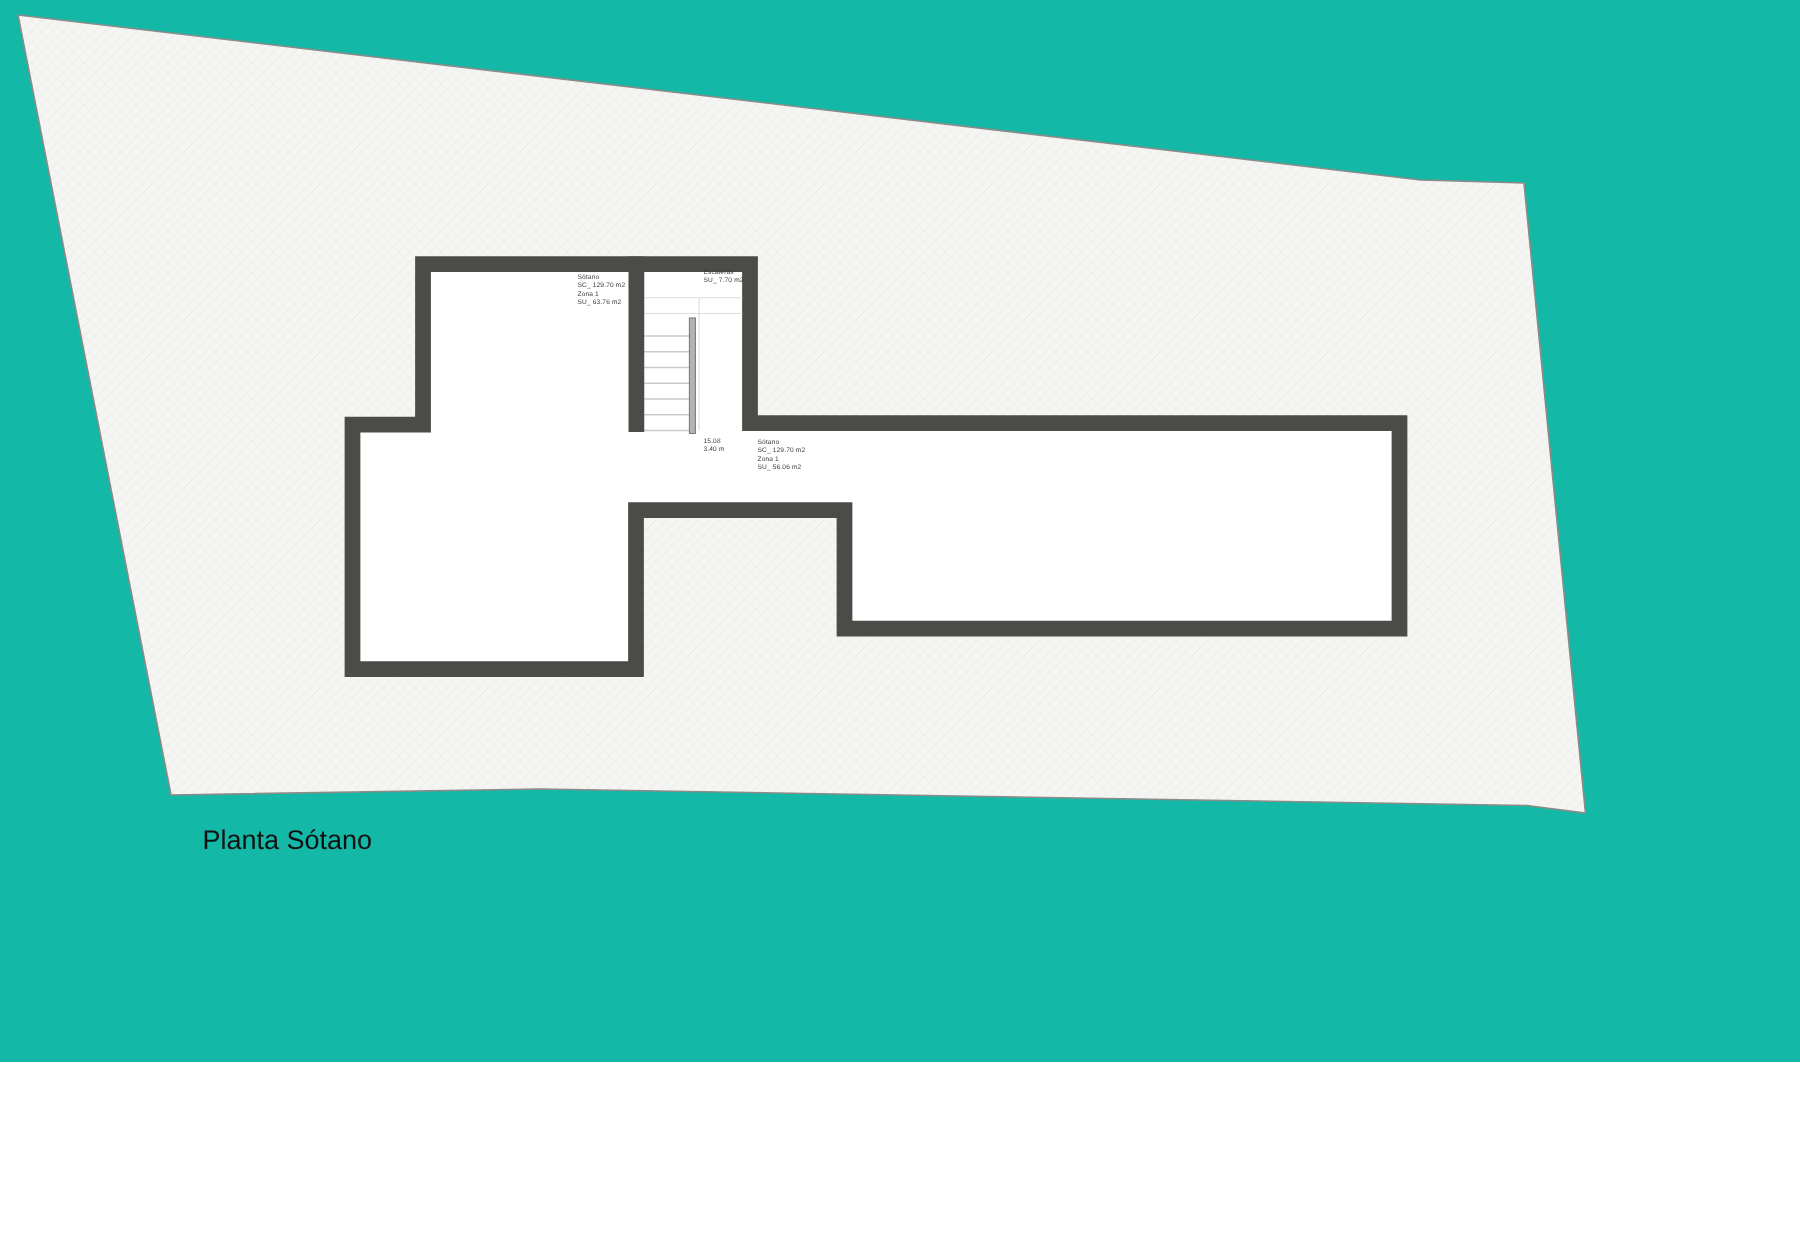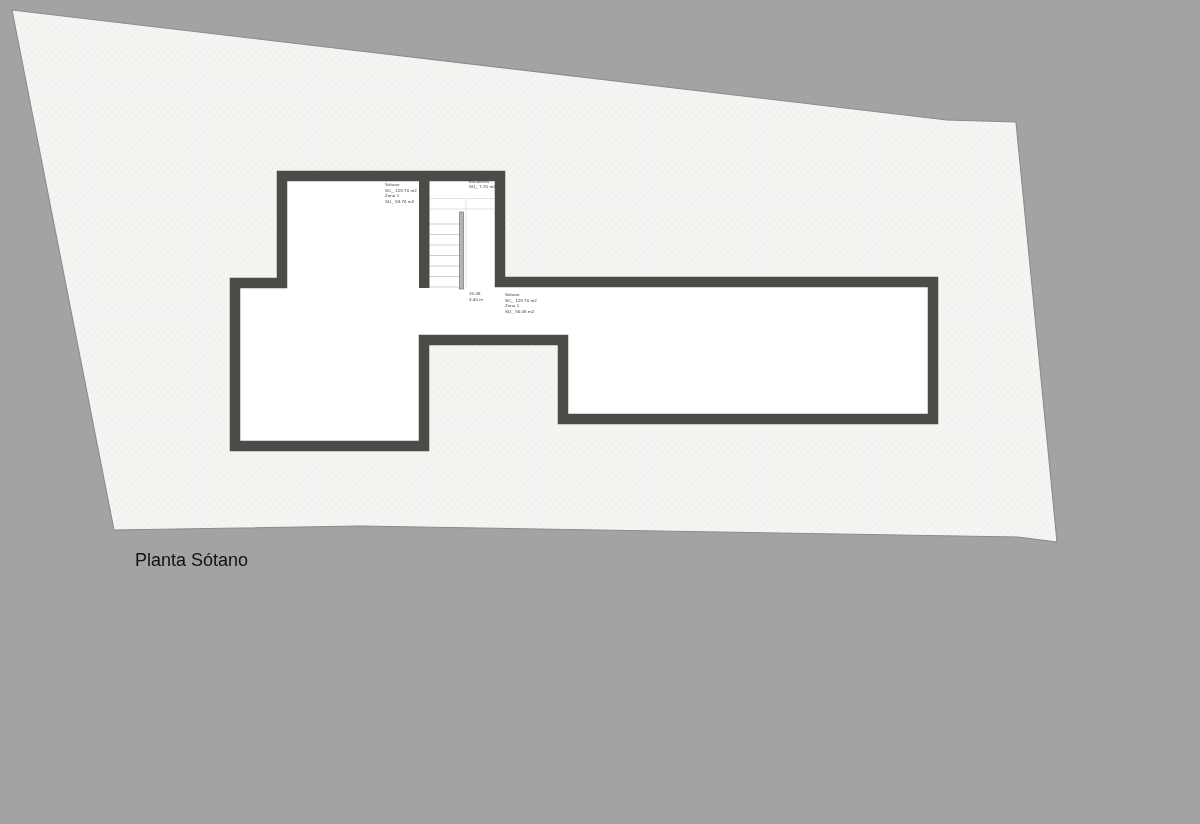--- a/index.html
+++ b/index.html
@@ -7,22 +7,22 @@
     padding: 0;
     background: #ffffff;
     width: 1200px;
     height: 824px;
     overflow: hidden;
     font-family: "Liberation Sans", sans-serif;
   }
   .canvas {
     position: relative;
     width: 1200px;
-    height: 824px;
-    background: #a3a3a3;
+    height: 708px;
+    background: #14b8a6;
   }
   svg { display: block; }
   .tiny-label {
     font-family: "Liberation Sans", sans-serif;
     font-size: 4.4px;
     fill: #3a3a38;
     letter-spacing: 0.1px;
   }
   .plan-title {
     font-family: "Liberation Sans", sans-serif;

